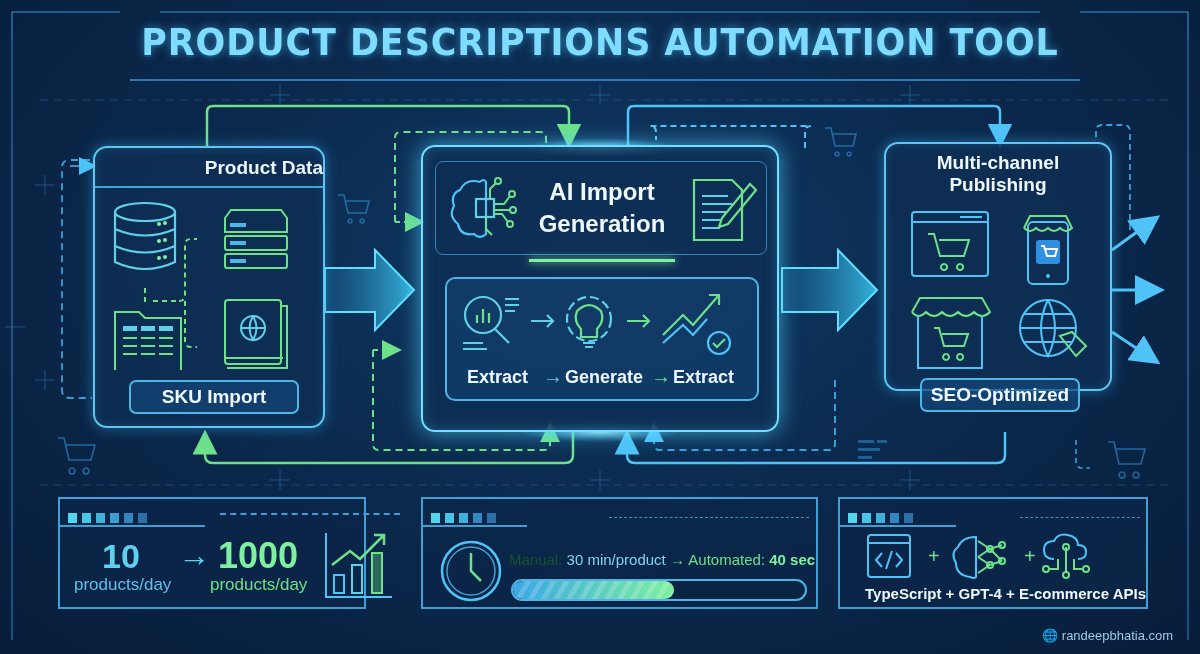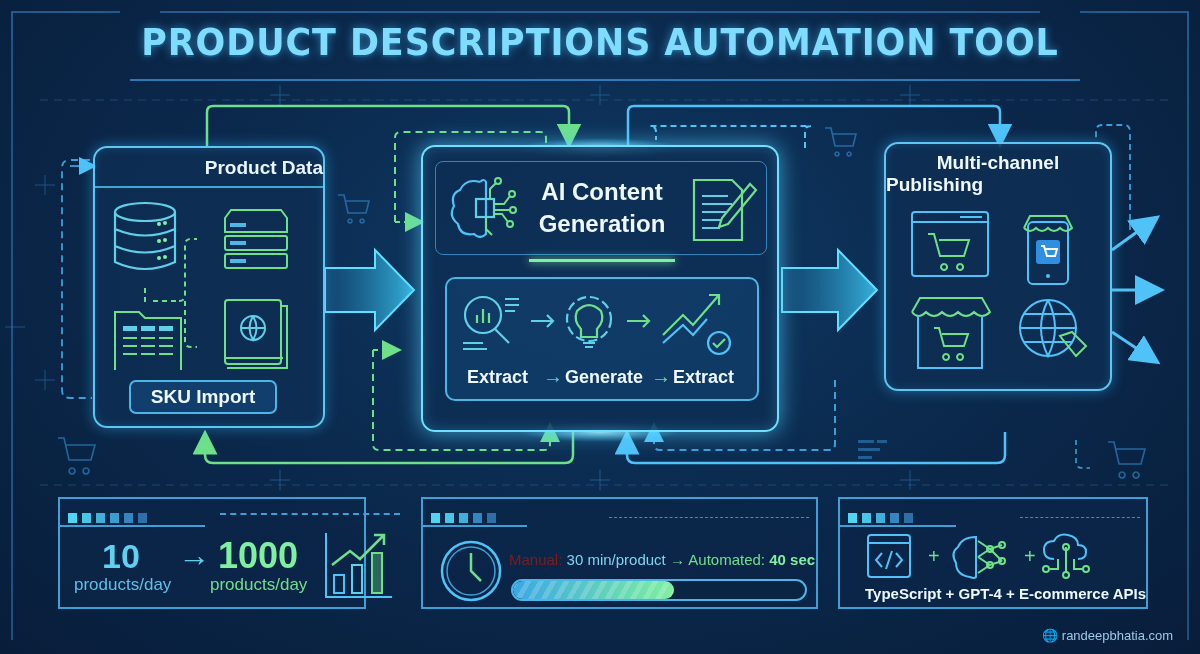--- a/index.html
+++ b/index.html
@@ -135,37 +135,37 @@
         </g>
       <path d="M10 138 h14 M28 138 h14 M46 138 h14 M10 146 h14 M28 146 h14 M46 146 h14 M10 154 h14 M28 154 h14 M46 154 h14"></path>
     </g>
     <g fill="none" stroke="#6ee08a" stroke-width="2">
       <rect x="112" y="100" width="56" height="64" rx="3"></rect>
         <path d="M112 158 h58 M168 106 h6 v62 h-60"></path>
       <circle cx="140" cy="128" r="12" stroke="#5fd0e8"></circle>
         <path d="M128 128 h24 M140 116 q-7 12 0 24 q7 -12 0 -24" stroke="#5fd0e8"></path>
     </g>
   </svg>
-  <div class="badge" style="left:34px;top:232px;width:148px;height:34px">SKU Import</div>
+  <div class="badge" style="left:34px;top:232px;width:170px;height:34px">SKU Import</div>
 </div>
 
 <div class="panel" style="left:421px;top:145px;width:358px;height:287px;border-color:#6fe0ff;box-shadow:0 0 22px rgba(80,210,255,.7),inset 0 0 14px rgba(80,210,255,.25)">
   <div class="abs" style="left:12px;top:14px;width:332px;height:94px;border:1px solid #2f86bf;border-radius:8px">
     <svg class="abs" style="left:14px;top:12px;width:72px;height:70px" viewBox="0 0 72 70">
       <path d="M30 8 q-14 -4 -20 8 q-10 4 -6 16 q-6 10 4 18 q2 12 16 10 q6 6 12 0 V8 q-2 -4 -6 0" fill="none" stroke="#4fc3f7" stroke-width="2.2"></path>
       <rect x="26" y="25" width="18" height="18" fill="none" stroke="#5fd0e8" stroke-width="2.2"></rect>
       <g stroke="#6ee08a" stroke-width="2" fill="none">
           <path d="M44 30 h10 l6 -8 M44 36 h16 M44 40 h8 l6 8 M40 25 v-10 l6 -6 M36 43 v12 l6 6"></path>
           <circle cx="62" cy="20" r="3"></circle>
           <circle cx="63" cy="36" r="3"></circle>
           <circle cx="60" cy="50" r="3"></circle>
           <circle cx="48" cy="7" r="3"></circle>
         </g>
     </svg>
-    <div class="lbl" style="left:96px;top:16px;width:140px;text-align:center;font-weight:bold;font-size:24px;color:#eef8ff">AI Content</div>
+    <div class="lbl" style="left:96px;top:16px;width:140px;text-align:center;font-weight:bold;font-size:24px;color:#eef8ff">AI Import</div>
     <div class="lbl" style="left:96px;top:48px;width:140px;text-align:center;font-weight:bold;font-size:24px;color:#eef8ff">Generation</div>
     <svg class="abs" style="left:252px;top:12px;width:72px;height:72px" viewBox="0 0 72 72">
       <path d="M6 6 h38 l10 10 v50 h-48 z" fill="none" stroke="#6ee08a" stroke-width="2.2"></path>
       <path d="M14 22 h26 M14 30 h30 M14 38 h24 M14 46 h20 M14 54 h18" stroke="#5fd0e8" stroke-width="2"></path>
       <path d="M62 10 l6 6 l-28 34 l-9 3 l3 -9 z" fill="none" stroke="#6ee08a" stroke-width="2.2"></path>
     </svg>
   </div>
   <div class="abs" style="left:106px;top:112px;width:146px;height:3px;background:#7ff0a0;box-shadow:0 0 8px #7ff0a0"></div>
   <div class="abs" style="left:22px;top:130px;width:314px;height:124px;border:2px solid #4cb6e6;border-radius:10px;background:rgba(20,70,120,.5)">
     <svg class="abs" style="left:10px;top:8px;width:292px;height:74px" viewBox="0 0 292 74">
@@ -192,21 +192,21 @@
     <div class="lbl" style="left:20px;top:88px;font-weight:bold;font-size:18px;color:#eef8ff">Extract</div>
     <div class="lbl" style="left:96px;top:86px;font-size:20px;color:#5fd0e8">→</div>
     <div class="lbl" style="left:118px;top:88px;font-weight:bold;font-size:18px;color:#eef8ff">Generate</div>
     <div class="lbl" style="left:204px;top:86px;font-size:20px;color:#6ee08a">→</div>
     <div class="lbl" style="left:226px;top:88px;font-weight:bold;font-size:18px;color:#eef8ff">Extract</div>
   </div>
 </div>
 
 <div class="panel" style="left:884px;top:142px;width:228px;height:249px">
   <div class="lbl" style="left:0;top:8px;width:224px;text-align:center;font-weight:bold;font-size:19px;color:#eef8ff">Multi-channel</div>
-  <div class="lbl" style="left:0;top:30px;width:224px;text-align:left;font-weight:bold;font-size:19px;color:#eef8ff">Publishing</div>
+  <div class="lbl" style="left:0;top:30px;width:224px;text-align:center;font-weight:bold;font-size:19px;color:#eef8ff">Publishing</div>
   <svg class="abs" style="left:24px;top:64px;width:180px;height:170px" viewBox="0 0 180 170">
     <g fill="none" stroke-width="2">
       <rect x="2" y="4" width="76" height="64" rx="3" stroke="#4fc3f7"></rect>
         <path d="M2 14 h76 M50 9 h22" stroke="#4fc3f7"></path>
       <path d="M18 26 h6 l6 22 h24 l5 -16 h-30 M34 56 a3 3 0 1 0 .1 0 M50 56 a3 3 0 1 0 .1 0" stroke="#6ee08a"></path>
     </g>
     <g fill="none" stroke-width="2">
       <rect x="118" y="14" width="40" height="62" rx="5" stroke="#4fc3f7"></rect>
         <path d="M114 20 l6 -12 h36 l6 12 q-6 6 -12 0 q-6 6 -12 0 q-6 6 -12 0 q-6 6 -12 0" stroke="#6ee08a"></path>
       <rect x="126" y="32" width="24" height="24" rx="3" fill="#2f8fe0" stroke="none"></rect>
@@ -217,20 +217,21 @@
       <path d="M2 104 l8 -14 h62 l8 14 q-8 8 -16 0 q-8 8 -16 0 q-8 8 -16 0 q-8 8 -16 0 q-8 8 -14 0" stroke="#6ee08a"></path>
         <path d="M8 108 v52 h64 v-52" stroke="#4fc3f7"></path>
       <path d="M24 120 h5 l5 18 h20 l4 -12 h-26 M36 146 a3 3 0 1 0 .1 0 M50 146 a3 3 0 1 0 .1 0" stroke="#6ee08a"></path>
     </g>
     <g fill="none" stroke-width="2">
       <circle cx="138" cy="120" r="28" stroke="#4fc3f7"></circle>
         <path d="M110 120 h56 M138 92 q-14 28 0 56 q14 -28 0 -56 M114 106 h48 M114 134 h48" stroke="#4fc3f7"></path>
       <path d="M150 128 l12 -4 l14 14 l-10 10 z" stroke="#6ee08a"></path>
     </g>
   </svg>
+  <div class="badge" style="left:34px;top:234px;width:160px;height:34px">SEO-Optimized</div>
 </div>
 
 <div class="card" style="left:58px;top:497px;width:308px;height:112px">
   <div class="abs" style="left:8px;top:10px"><span class="sq" style="background:#4fd6f0"></span><span class="sq" style="background:#47c6e8"></span><span class="sq" style="background:#3fb2dc"></span><span class="sq" style="background:#3a9ed0"></span><span class="sq" style="background:#3486c0"></span><span class="sq" style="background:#2e6fa8"></span></div>
   <div class="abs" style="left:0;top:26px;width:145px;height:2px;background:#3fa0d6"></div>
   <div class="abs" style="left:160px;top:14px;width:180px;border-top:2px dashed #3fa0d6"></div>
   <div class="lbl" style="left:42px;top:38px;font-weight:bold;font-size:34px;color:#5fd0f0">10</div>
   <div class="lbl" style="left:14px;top:76px;font-size:17px;color:#5fc0e8">products/day</div>
   <div class="lbl" style="left:118px;top:38px;font-size:32px;color:#5fd0e8">→</div>
   <div class="lbl" style="left:158px;top:36px;font-weight:bold;font-size:36px;color:#7ff0a0">1000</div>
@@ -247,21 +248,21 @@
 <div class="card" style="left:421px;top:497px;width:397px;height:112px">
   <div class="abs" style="left:8px;top:10px"><span class="sq" style="background:#4fd6f0"></span><span class="sq" style="background:#47c6e8"></span><span class="sq" style="background:#3fb2dc"></span><span class="sq" style="background:#3486c0"></span><span class="sq" style="background:#2e6fa8"></span></div>
   <div class="abs" style="left:0;top:26px;width:104px;height:2px;background:#3fa0d6"></div>
   <div class="abs" style="left:186px;top:18px;width:200px;border-top:1px dashed #3a8fc4"></div>
   <svg class="abs" style="left:16px;top:40px;width:64px;height:64px" viewBox="0 0 64 64">
     <circle cx="32" cy="32" r="29" fill="none" stroke="#4fc3f7" stroke-width="2.5"></circle>
       <circle cx="32" cy="32" r="24" fill="none" stroke="#3fa0d6" stroke-width="1.5"></circle>
     <path d="M32 14 V32 L42 42" stroke="#6ee08a" stroke-width="2.5" fill="none"></path>
   </svg>
   <div class="lbl" style="left:86px;top:52px;font-size:15px">
-    <span style="color:#7f1d1d">Manual:</span>
+    <span style="color:#14532d">Manual:</span>
     <span style="color:#7fd4f2;font-weight:normal">30 min/product</span>
     <span style="color:#6ee08a">→</span>
     <span style="color:#6ee08a">Automated:</span>
     <span style="color:#7ff0a0;font-weight:bold">40 sec</span>
   </div>
   <div class="abs" style="left:88px;top:80px;width:296px;height:22px;border:2px solid #4cb6e6;border-radius:11px;background:#0a2444;overflow:hidden">
     <div style="width:55%;height:100%;border-radius:9px;background:repeating-linear-gradient(120deg,rgba(255,255,255,.18) 0 5px,transparent 5px 11px),linear-gradient(90deg,#3aa7e6,#7ff0a0)"></div>
   </div>
 </div>
 

